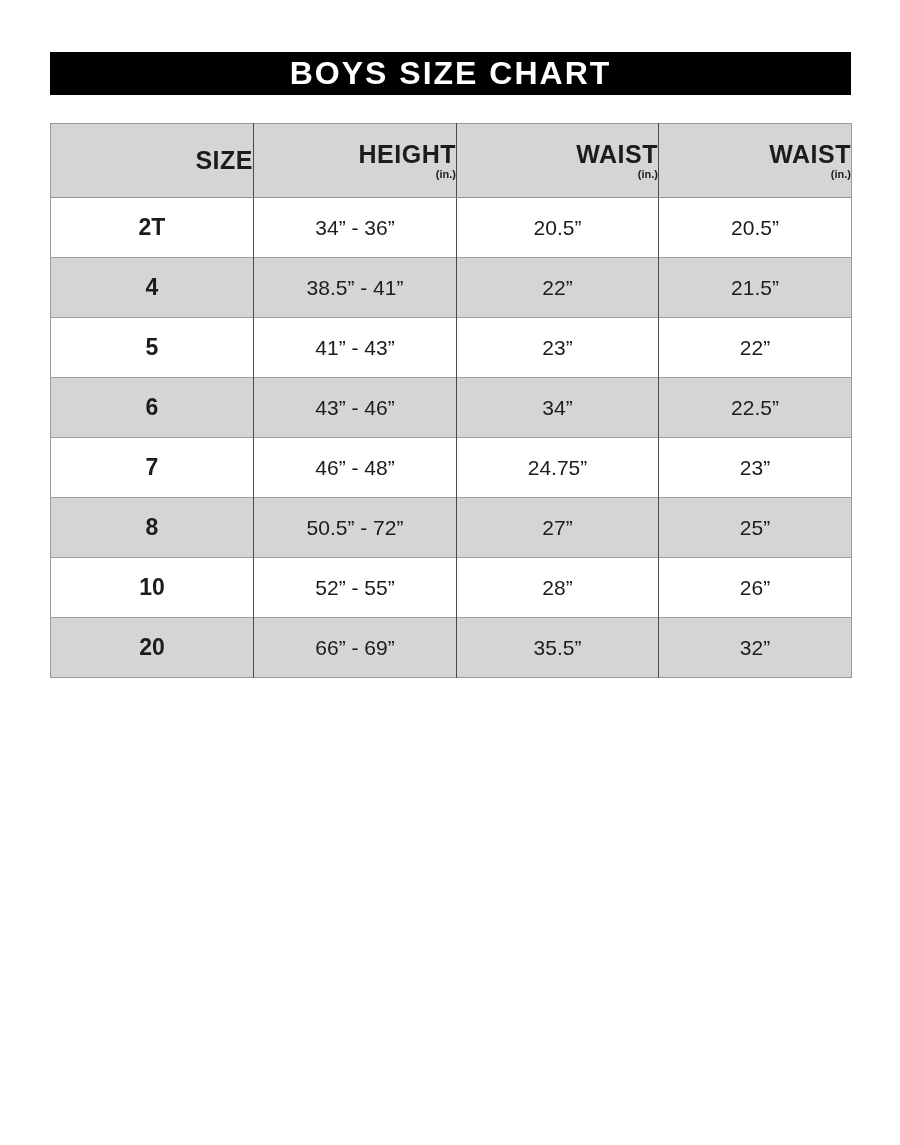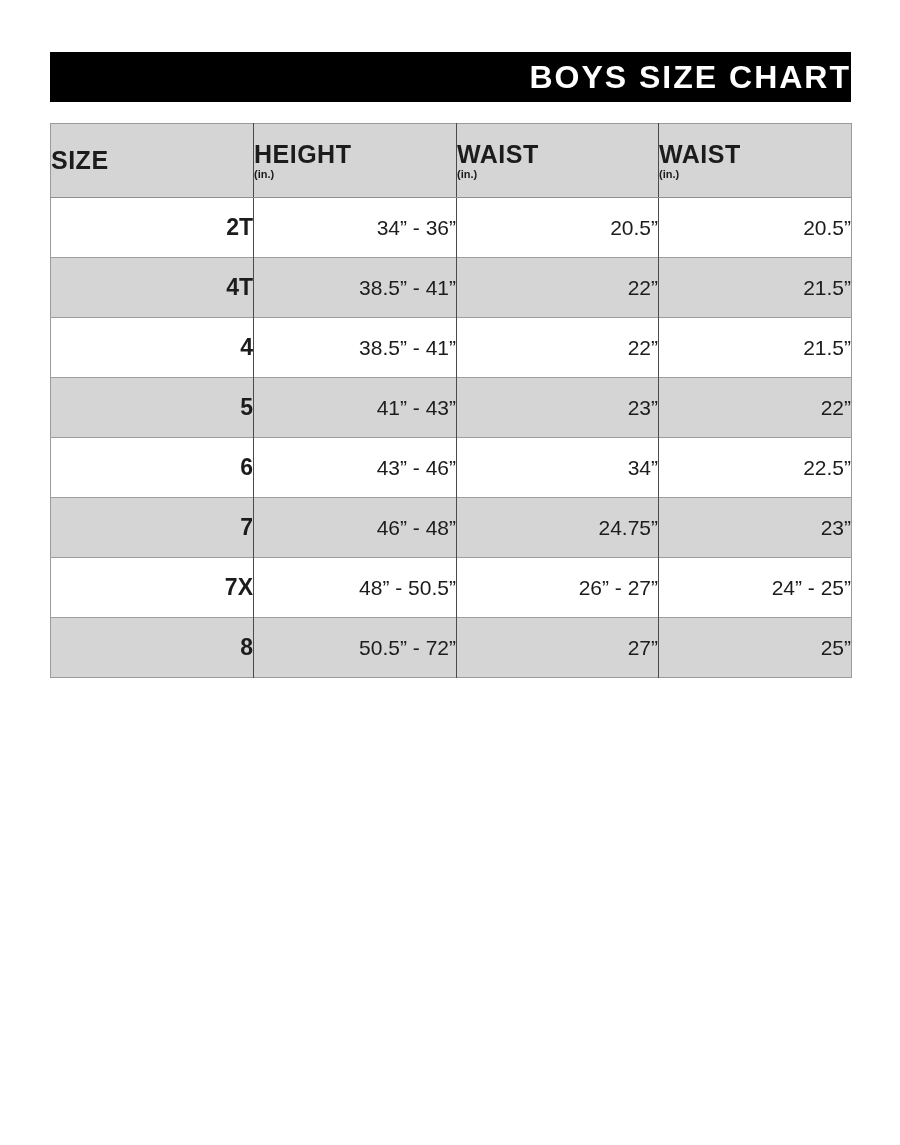--- a/index.html
+++ b/index.html
@@ -9,25 +9,25 @@
     width: 900px;
     height: 1145px;
     font-family: "Liberation Sans", sans-serif;
     position: relative;
   }
   .banner {
     position: absolute;
     left: 50px;
     top: 52px;
     width: 801px;
-    height: 50px;
+    height: 43px;
     background: #000000;
     display: flex;
     align-items: center;
-    justify-content: flex-end;
+    justify-content: center;
     text-decoration: underline;
   }
   .banner-title {
     color: #ffffff;
     font-size: 32px;
     font-weight: bold;
     letter-spacing: 2px;
     white-space: nowrap;
   }
   table.size-table {
@@ -39,21 +39,21 @@
     table-layout: fixed;
     border: 1px solid #9a9a9a;
   }
   col.c-size   { width: 203px; }
   col.c-height { width: 203px; }
   col.c-chest  { width: 202px; }
   col.c-waist  { width: 193px; }
   thead th {
     height: 73px;
     background: #d5d5d5;
-    text-align: left;
+    text-align: right;
     vertical-align: middle;
     padding: 0;
     font-weight: bold;
     color: #1c1c1c;
     border-left: 1px solid #4a4a4a;
     border-bottom: 1px solid #8f8f8f;
   }
   thead th:first-child { border-left: none; }
   .col-label {
     font-size: 25px;
@@ -61,21 +61,21 @@
     line-height: 1.15;
     letter-spacing: 0.5px;
   }
   .col-unit {
     font-size: 11px;
     font-weight: bold;
     line-height: 1.2;
   }
   tbody td {
     height: 59px;
-    text-align: right;
+    text-align: center;
     vertical-align: middle;
     padding: 0;
     font-size: 21px;
     color: #1c1c1c;
     border-left: 1px solid #4a4a4a;
     border-top: 1px solid #9e9e9e;
     white-space: nowrap;
   }
   tbody td:first-child {
     border-left: none;
@@ -119,26 +119,20 @@
     </tr>
   </thead>
   <tbody>
       <tr>
         <td>2T</td>
         <td>34” - 36”</td>
         <td>20.5”</td>
         <td>20.5”</td>
       </tr>
       <tr>
-        <td>4T</td>
-        <td>38.5” - 41”</td>
-        <td>22”</td>
-        <td>21.5”</td>
-      </tr>
-      <tr>
         <td>4</td>
         <td>38.5” - 41”</td>
         <td>22”</td>
         <td>21.5”</td>
       </tr>
       <tr>
         <td>5</td>
         <td>41” - 43”</td>
         <td>23”</td>
         <td>22”</td>
@@ -149,25 +143,31 @@
         <td>34”</td>
         <td>22.5”</td>
       </tr>
       <tr>
         <td>7</td>
         <td>46” - 48”</td>
         <td>24.75”</td>
         <td>23”</td>
       </tr>
       <tr>
-        <td>7X</td>
-        <td>48” - 50.5”</td>
-        <td>26” - 27”</td>
-        <td>24” - 25”</td>
-      </tr>
-      <tr>
         <td>8</td>
         <td>50.5” - 72”</td>
         <td>27”</td>
         <td>25”</td>
       </tr>
+      <tr>
+        <td>10</td>
+        <td>52” - 55”</td>
+        <td>28”</td>
+        <td>26”</td>
+      </tr>
+      <tr>
+        <td>20</td>
+        <td>66” - 69”</td>
+        <td>35.5”</td>
+        <td>32”</td>
+      </tr>
     </tbody>
 </table>
 
 </body></html>

